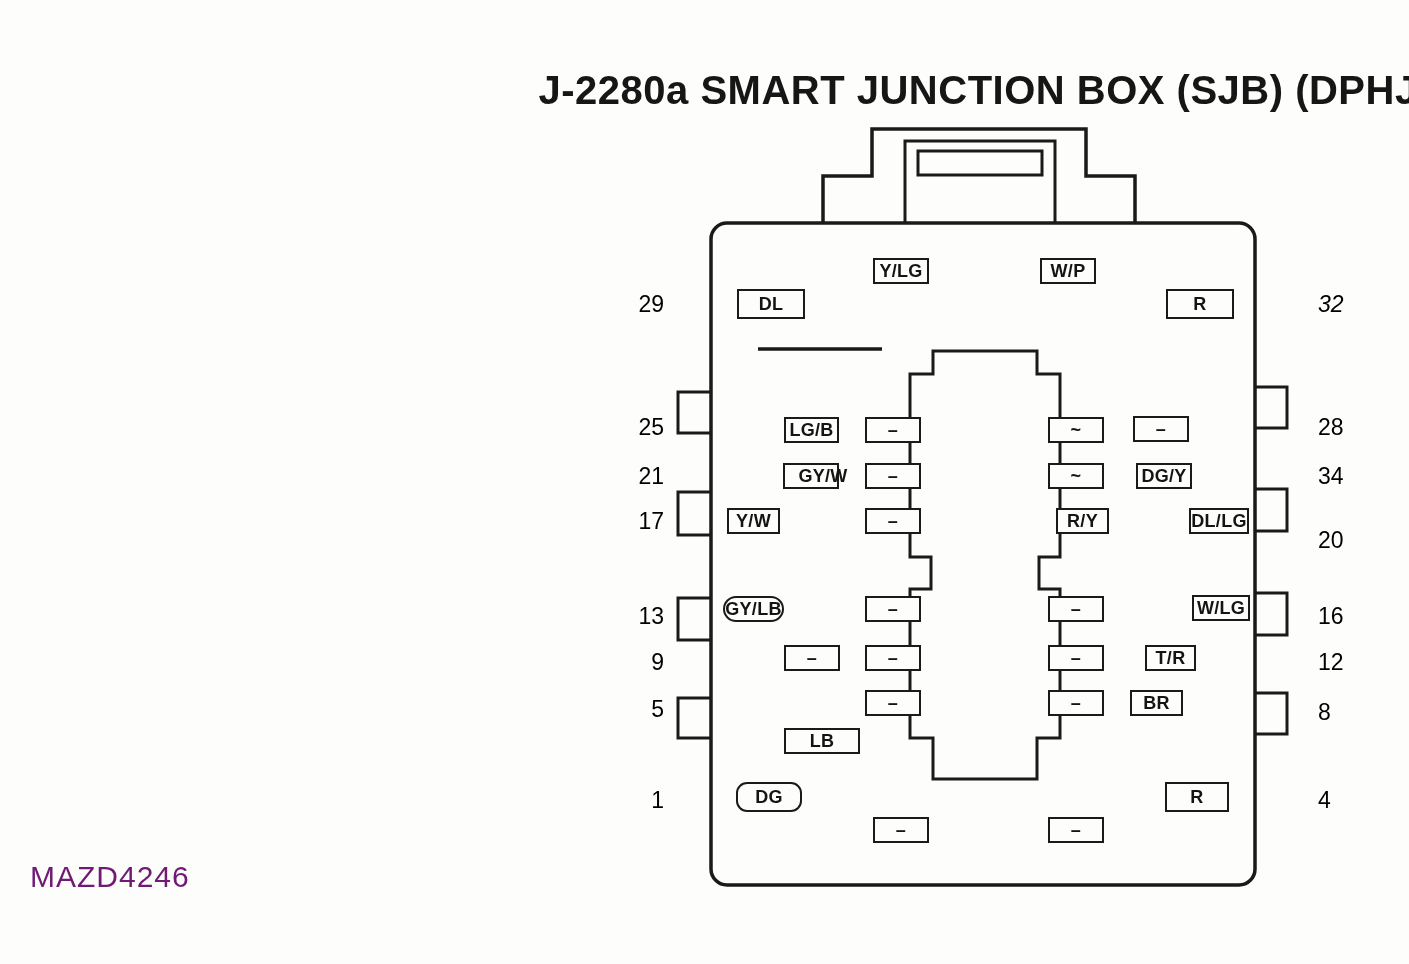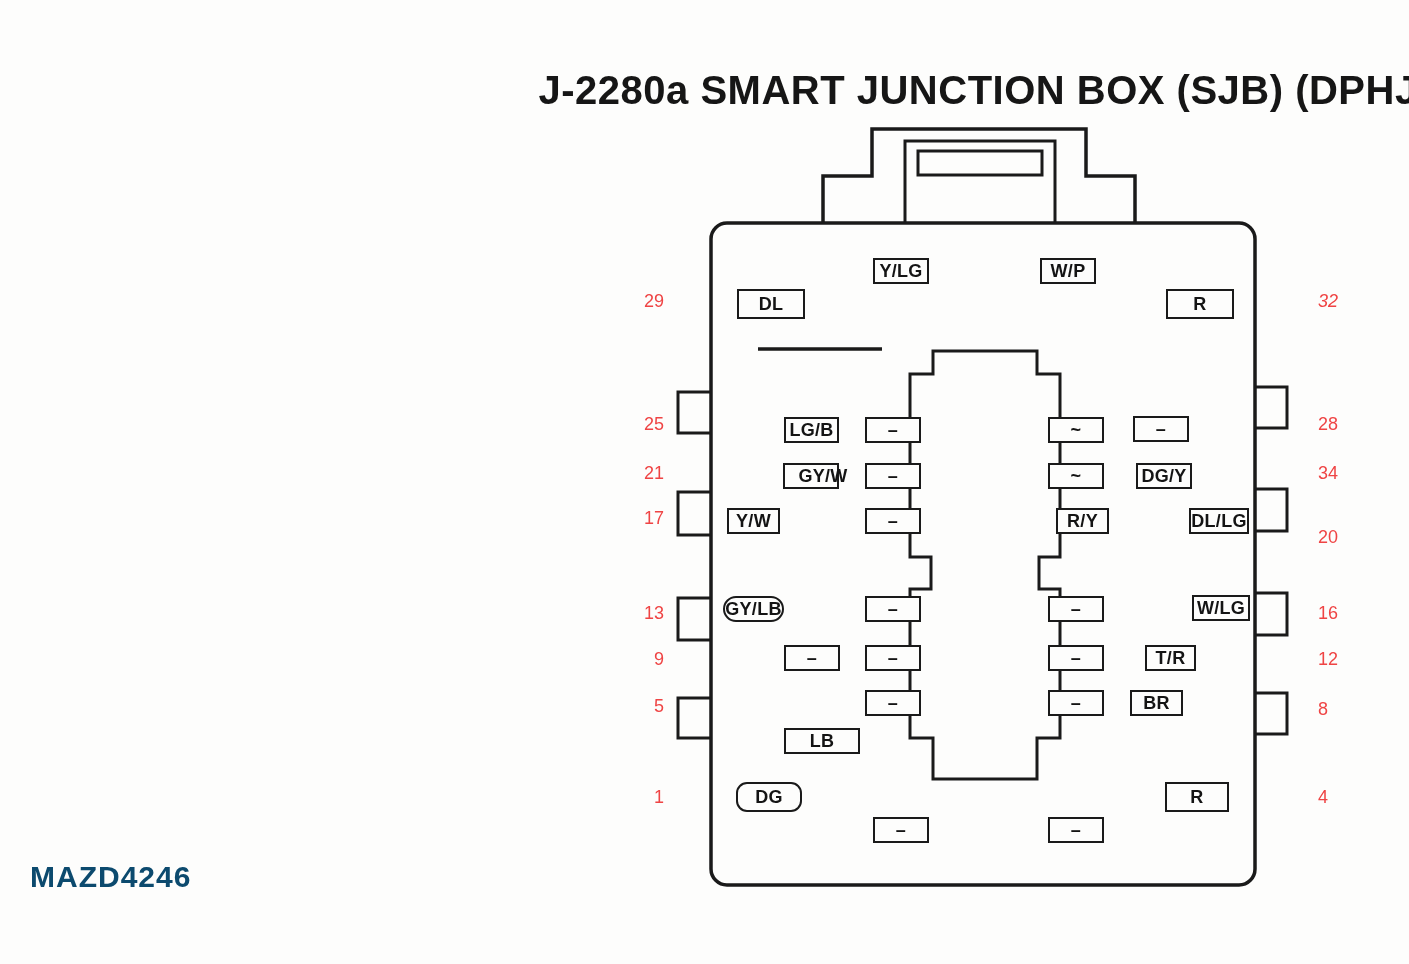--- a/index.html
+++ b/index.html
@@ -6,30 +6,30 @@
   .canvas {
     position:relative; width:1409px; height:964px; background:#fdfdfc;
     font-family:"Liberation Sans", sans-serif; color:#141414; overflow:hidden;
   }
   .outline-layer { position:absolute; left:0; top:0; width:1409px; height:964px; }
   .title {
     position:absolute; left:500px; top:68px; width:970px; text-align:center;
     font-size:40px; font-weight:700; letter-spacing:0.5px; white-space:nowrap; color:#161616;
   }
   .figcode {
-    position:absolute; left:30px; top:860px; font-size:30px; font-weight:700;
-    letter-spacing:1px; color:#0c4a6e;
+    position:absolute; left:30px; top:860px; font-size:30px; font-weight:400;
+    letter-spacing:1px; color:#701a75;
   }
   .box {
     position:absolute; box-sizing:border-box; border:2.5px solid #1a1a1a; background:#fdfdfc;
     display:flex; align-items:center; justify-content:center;
     font-size:18px; font-weight:600; letter-spacing:0.3px; line-height:1; color:#141414;
   }
   .pin {
-    position:absolute; width:46px; font-size:18px; font-weight:500; color:#ef4444; line-height:1.1;
+    position:absolute; width:46px; font-size:23px; font-weight:500; color:#000000; line-height:1.1;
   }
   .pin.left  { text-align:right; }
   .pin.right { text-align:left;  }
 </style>
 </head>
 <body>
 
 <div class="canvas">
 
   <svg class="outline-layer" width="1409" height="964" viewBox="0 0 1409 964">

